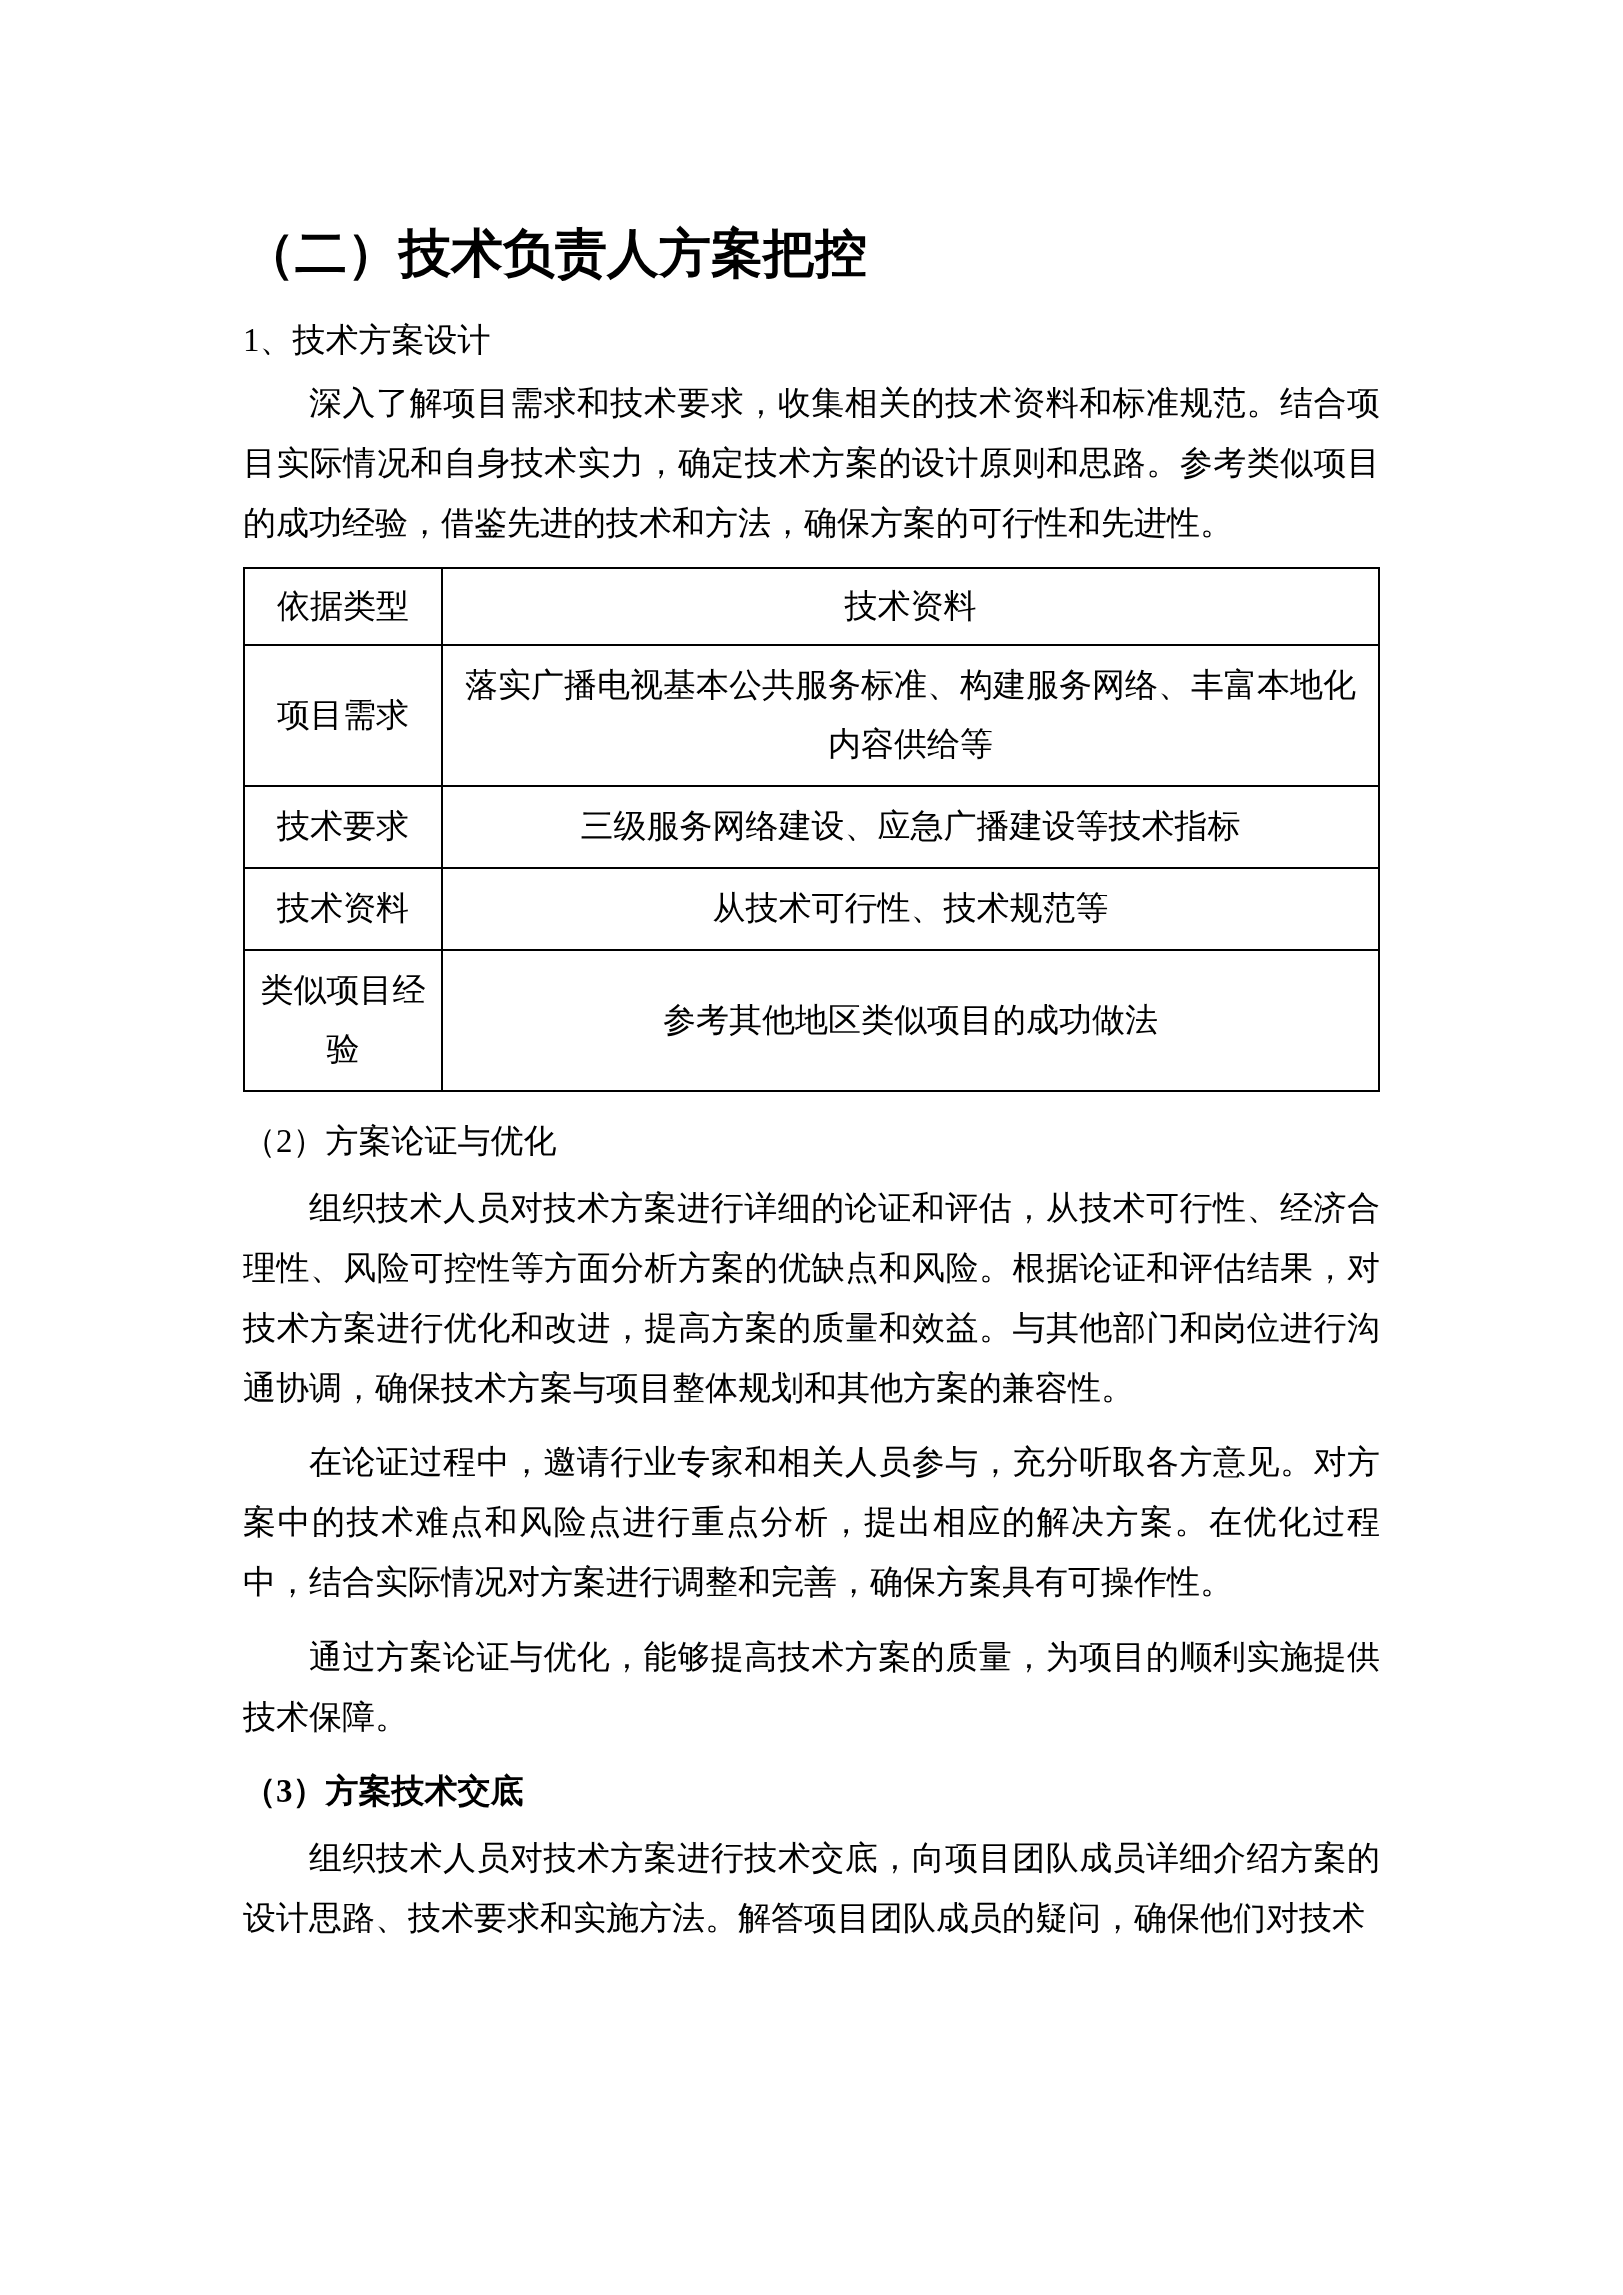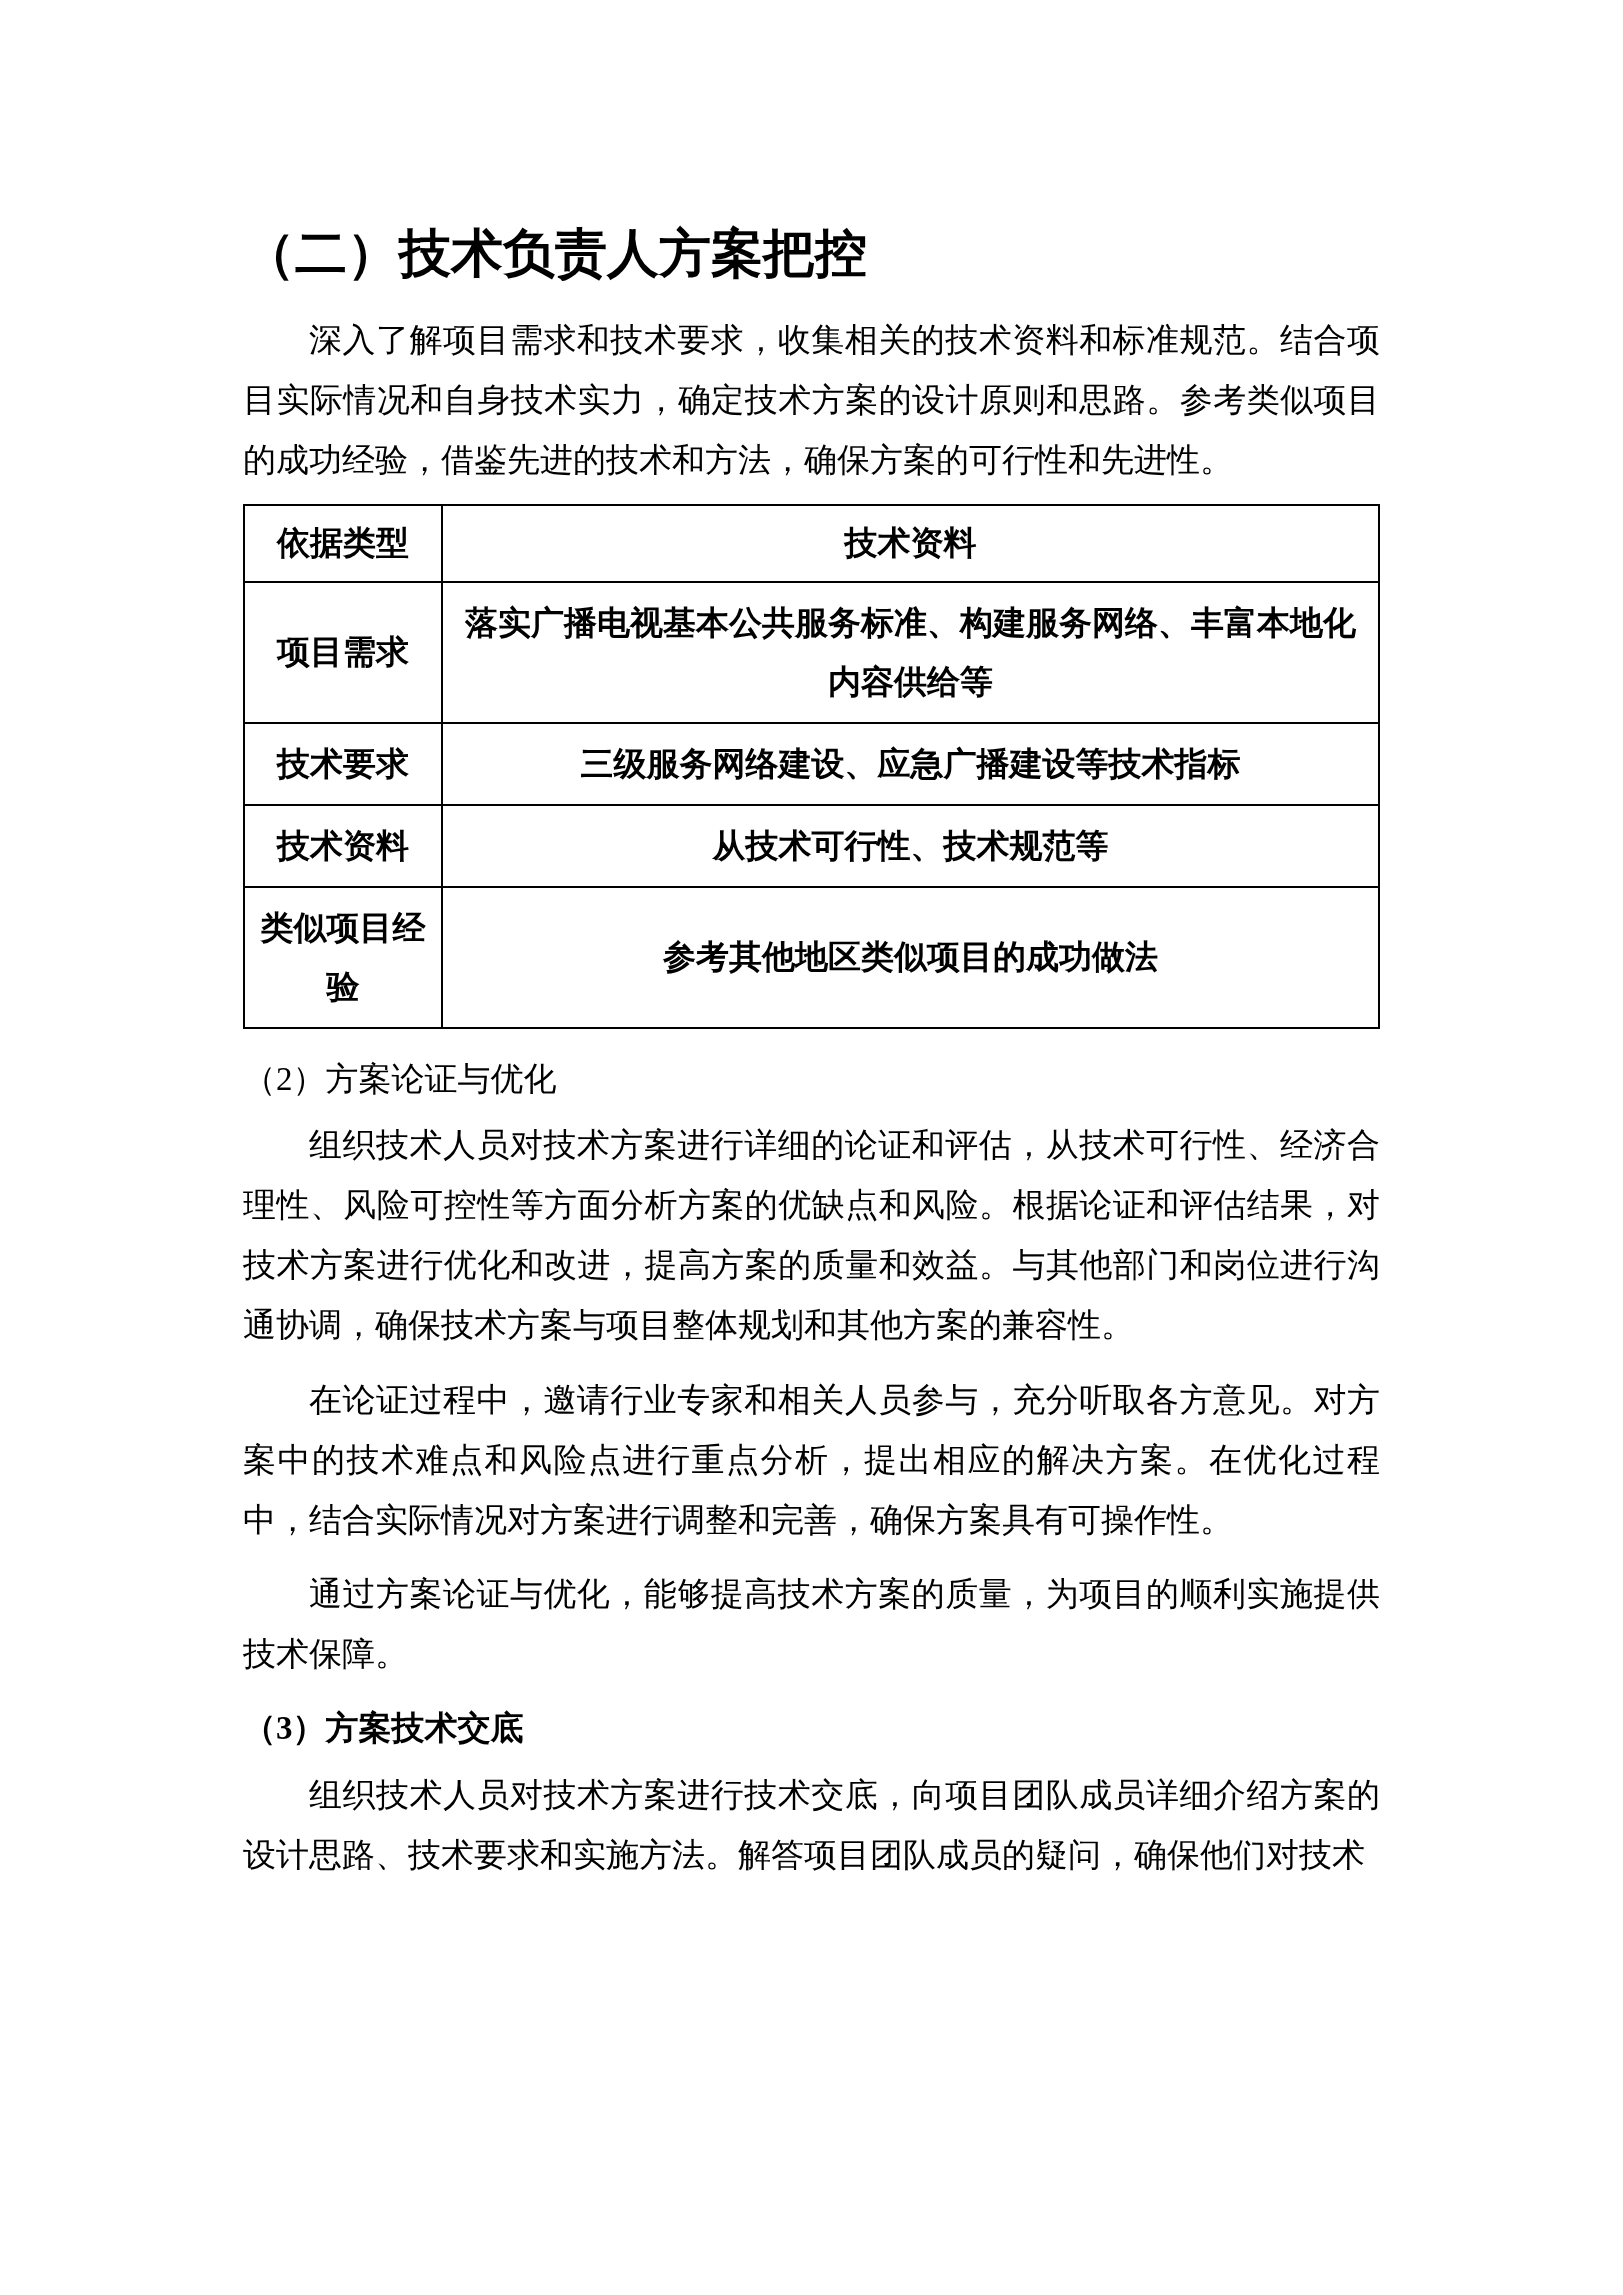--- a/index.html
+++ b/index.html
@@ -54,34 +54,35 @@
     margin: 11.8px 0 19.6px 0;
     font-size: 33px;
   }
   table.doc-table th,
   table.doc-table td {
     border: 2px solid #000;
     text-align: center;
     vertical-align: middle;
     line-height: 59px;
     padding: 7.9px 9.2px;
-    font-weight: bold;
+    font-weight: normal;
     word-break: break-all;
   }
   table.doc-table .col-type { width: 198px; }
   table.doc-table tbody td { padding: 10.5px 9.2px; }
 </style>
 </head>
 <body>
 
 <div class="page">
 
 
   <h2 class="h-section">（二）技术负责人方案把控</h2>
 
+  <h3 class="h-sub">1、技术方案设计</h3>
 
 
   <p class="para">深入了解项目需求和技术要求，收集相关的技术资料和标准规范。结合项目实际情况和自身技术实力，确定技术方案的设计原则和思路。参考类似项目的成功经验，借鉴先进的技术和方法，确保方案的可行性和先进性。</p>
 
   <table class="doc-table">
     <thead>
       <tr>
         <th class="col-type">依据类型</th>
         <th>技术资料</th>
       </tr>

